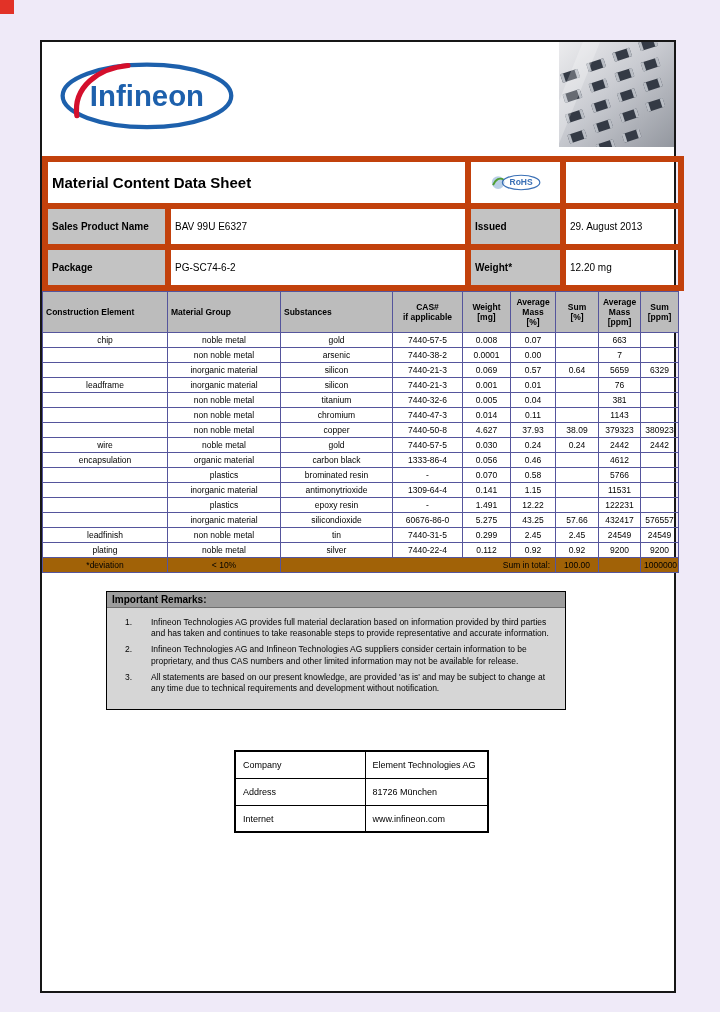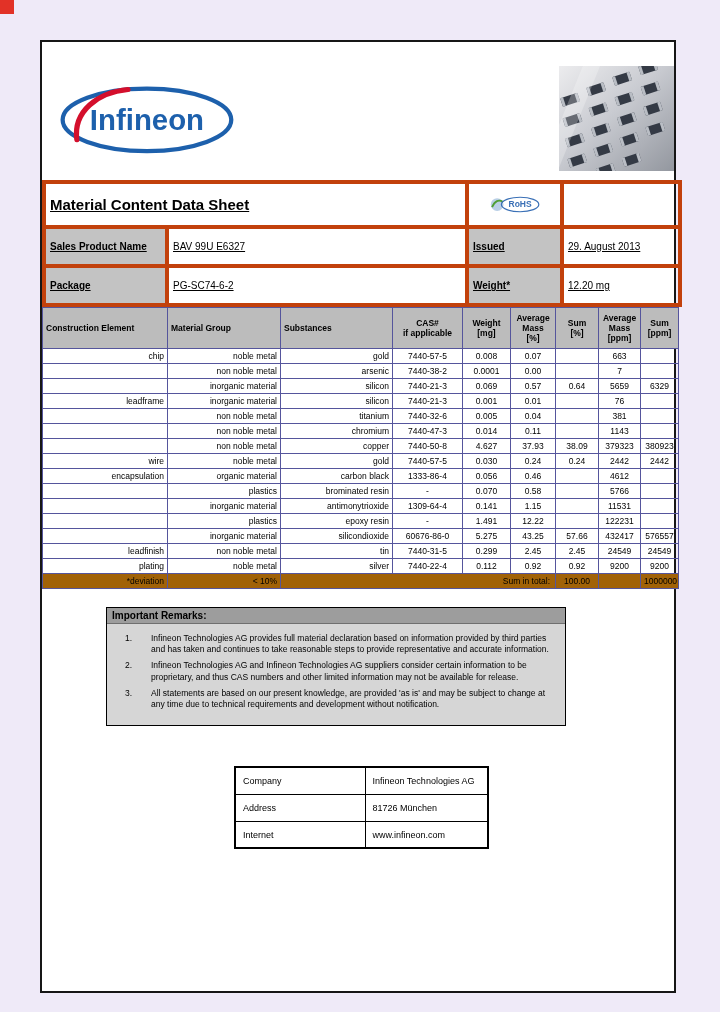--- a/index.html
+++ b/index.html
@@ -10,44 +10,44 @@
     font-family:"Liberation Sans", sans-serif;
     color:#000;
     overflow:hidden;
   }
   .red-marker { position:absolute; left:0; top:0; width:14px; height:14px; background:#e23227; }
   .page {
     position:absolute; left:40px; top:40px;
     width:636px; height:953px;
     background:#fff; border:2px solid #161616;
   }
-  .page-header { position:relative; height:114px;margin-top:24px; }
+  .page-header { position:relative; height:114px; }
   .infineon-logo { position:absolute; left:14px; top:10px; width:180px; height:82px; }
   .chips-photo { position:absolute; right:0; top:0; width:115px; height:105px; }
 
   
   table { border-collapse:collapse; table-layout:fixed; }
   .info-table { width:636px; font-size:10px; }
-  .info-table td { border:4px solid #c2410c; padding:12px 4px; height:16px; white-space:nowrap; overflow:hidden; vertical-align:middle;text-decoration:underline; }
+  .info-table td { border:6px solid #c2410c; padding:12px 4px; height:16px; white-space:nowrap; overflow:hidden; vertical-align:middle; }
   .info-table td.title-cell { font-size:15px; font-weight:bold; height:23px; }
   .info-table td.label-cell { background:#c3c3c3; font-weight:bold;border-radius:6px; }
   .rohs-cell { text-align:center; }
   .rohs-logo { width:58px; height:17px; vertical-align:middle; }
 
   
   .materials-table { width:636px; font-size:8.5px; }
   .materials-table th, .materials-table td { border:1px solid #55559c; overflow:hidden; }
   .materials-table th {
     background:#bcbcbc; font-weight:bold; height:41px;
     vertical-align:middle; text-align:center;
     white-space:pre-line; line-height:1.2; padding:0 2px;
   }
   .materials-table th.hl { text-align:left; white-space:normal; padding-left:3px; }
   .materials-table td { height:14px; line-height:14px; white-space:nowrap; padding:0 3px; }
-  .materials-table td.cl { text-align:right; }
+  .materials-table td.cl { text-align:center; }
   .materials-table td.cc { text-align:center; }
   .footer-row td { background:#a16207; }
   .footer-row .sum-label { text-align:right; padding-right:5px; }
 
   
   .remarks-box { margin:18px 0 0 64px; width:460px; border:1px solid #000; background:#d6d6d6; }
   .remarks-title { background:#9d9d9d; font-weight:bold; font-size:10px; padding:2px 5px; border-bottom:1px solid #6f6f6f; }
   .remarks-body { padding:9px 10px 10px 18px; }
   .remark-item { display:flex; margin-bottom:5px; font-size:8.5px; line-height:1.32; }
   .remark-num { width:26px; flex:none; }
@@ -370,21 +370,21 @@
           <span class="remark-num">3.</span>
           <span class="remark-text">All statements are based on our present knowledge, are provided 'as is' and may be subject to change at any time due to technical requirements and development without notification.</span>
         </div>
     </div>
   </div>
 
   <table class="company-table">
     <tbody>
       <tr>
           <td class="company-label">Company</td>
-          <td class="company-value">Infineon Technologies AG</td>
+          <td class="company-value">Element Technologies AG</td>
         </tr>
         <tr>
           <td class="company-label">Address</td>
           <td class="company-value">81726 München</td>
         </tr>
         <tr>
           <td class="company-label">Internet</td>
           <td class="company-value">www.infineon.com</td>
         </tr>
     </tbody>

